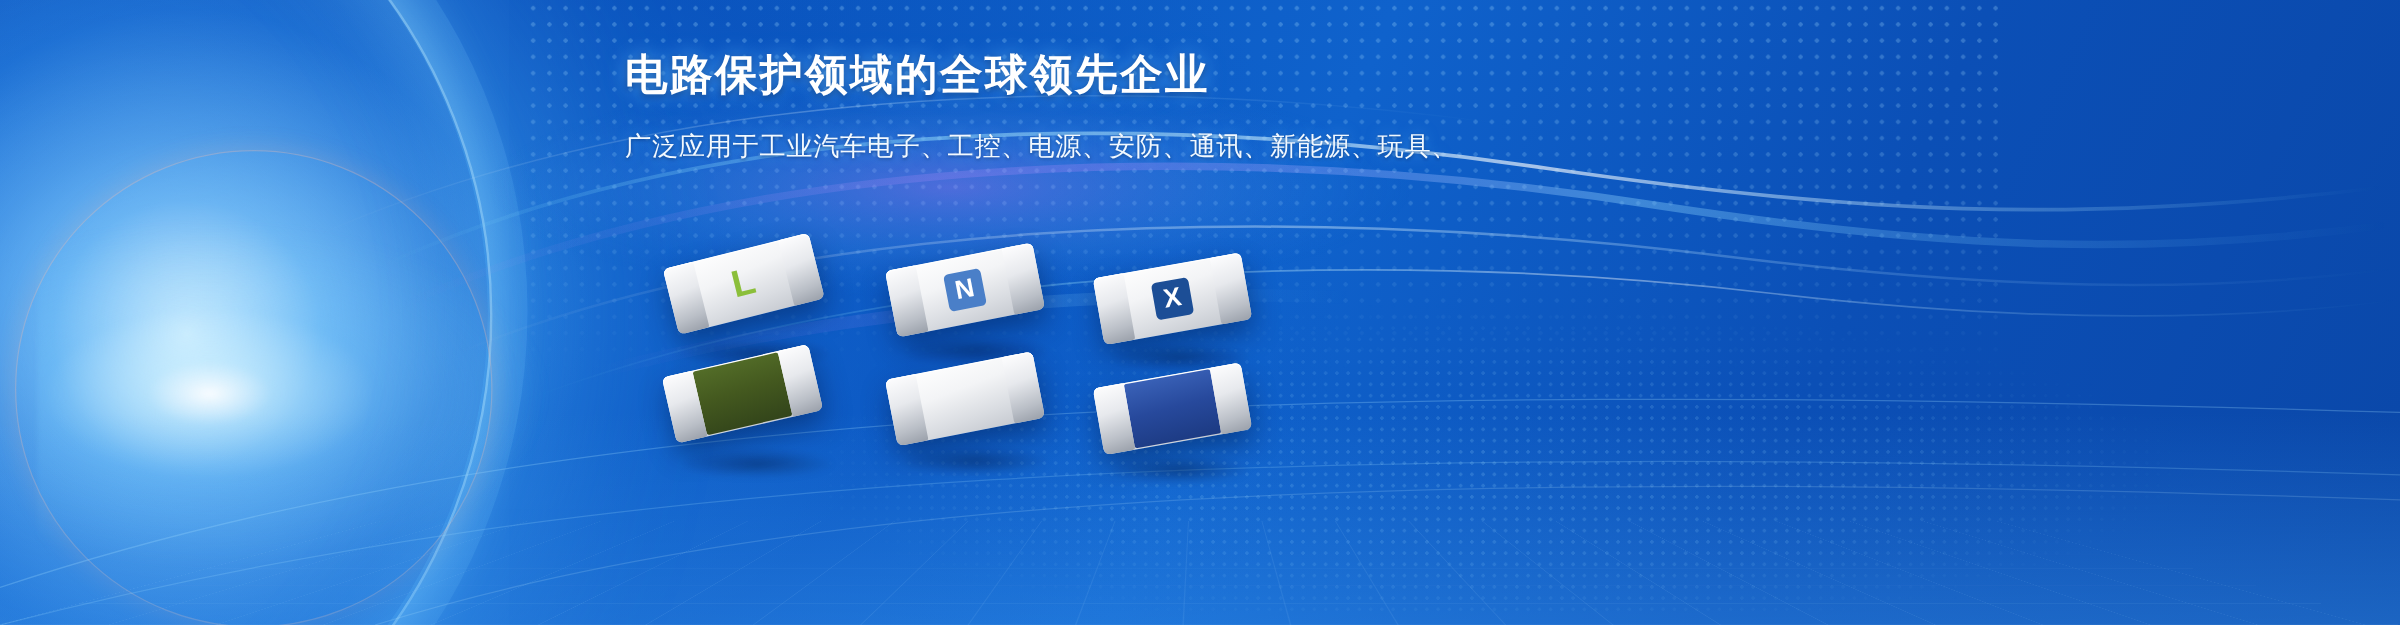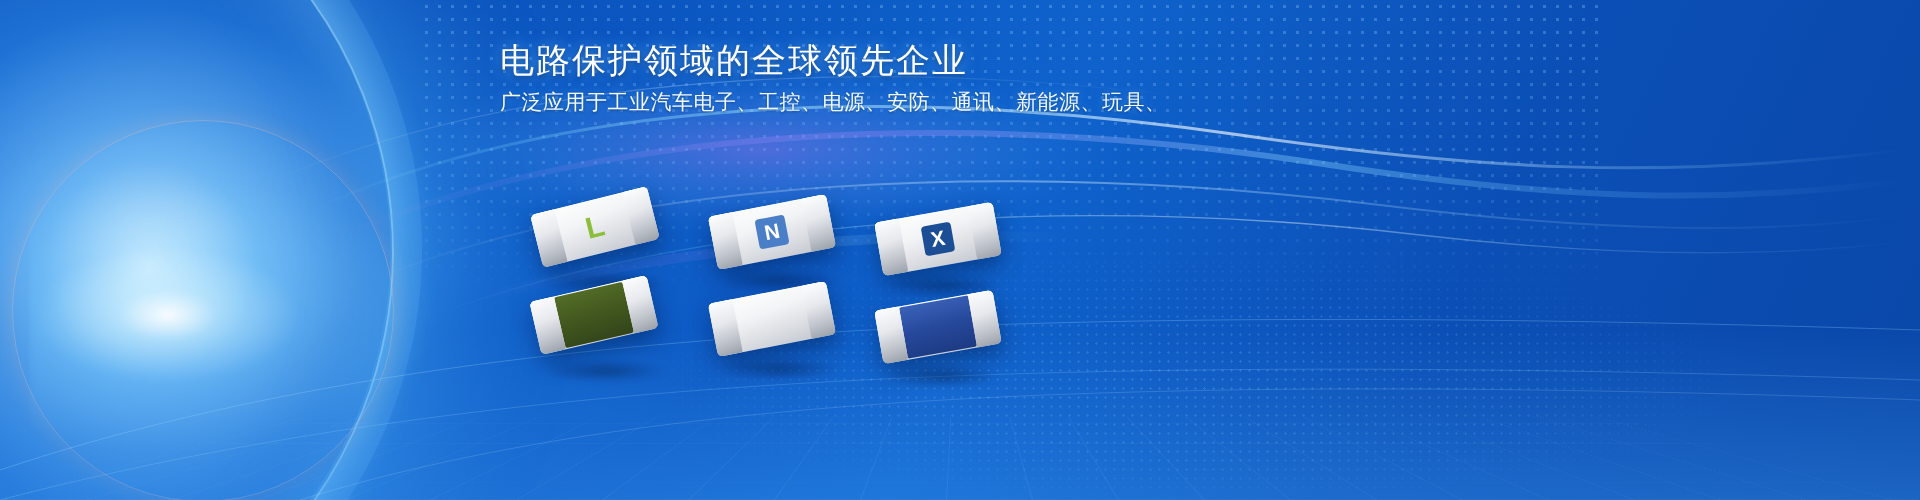--- a/index.html
+++ b/index.html
@@ -73,31 +73,31 @@
     background-size:13px 13px;
     -webkit-mask-image:linear-gradient(to bottom, rgba(0,0,0,.95) 0%, rgba(0,0,0,.65) 55%, rgba(0,0,0,0) 100%);
     mask-image:linear-gradient(to bottom, rgba(0,0,0,.95) 0%, rgba(0,0,0,.65) 55%, rgba(0,0,0,0) 100%);
     opacity:.55;
   }
   
   .streaks{position:absolute;left:0;top:0;width:1920px;height:500px;}
   
   .textblock{position:absolute;left:500px;top:38px;width:1000px;z-index:6;}
   .headline{
-    margin:0;font-size:34px;line-height:44px;font-weight:normal;color:#ffffff;
+    margin:0;font-size:34px;line-height:44px;font-weight:bold;color:#ffffff;
     letter-spacing:2px;
     text-shadow:0 0 16px rgba(90,180,255,.85), 0 2px 5px rgba(0,24,70,.65);
   }
   .subline{
     margin:0;font-size:21px;line-height:40px;color:#f2f9ff;font-weight:normal;
     letter-spacing:.5px;
     text-shadow:0 0 10px rgba(70,160,245,.75), 0 1px 3px rgba(0,22,66,.6);
     white-space:nowrap;
   }
-  .sub-wrap{margin-top:0;}
+  .sub-wrap{margin-top:16px;}
   
   .chips{position:absolute;left:0;top:0;width:1920px;height:500px;z-index:5;}
   .chip{position:absolute;width:120px;height:54px;}
   .chip .body{
     position:absolute;inset:0;border-radius:5px;
     background:linear-gradient(170deg,#ffffff 0%,#f3f4f6 38%,#d9dce1 72%,#c2c6cd 100%);
     box-shadow:0 10px 22px rgba(2,25,70,.45), inset 0 1px 0 rgba(255,255,255,.95);
   }
   .chip .cap{
     position:absolute;top:0;bottom:0;width:25px;

